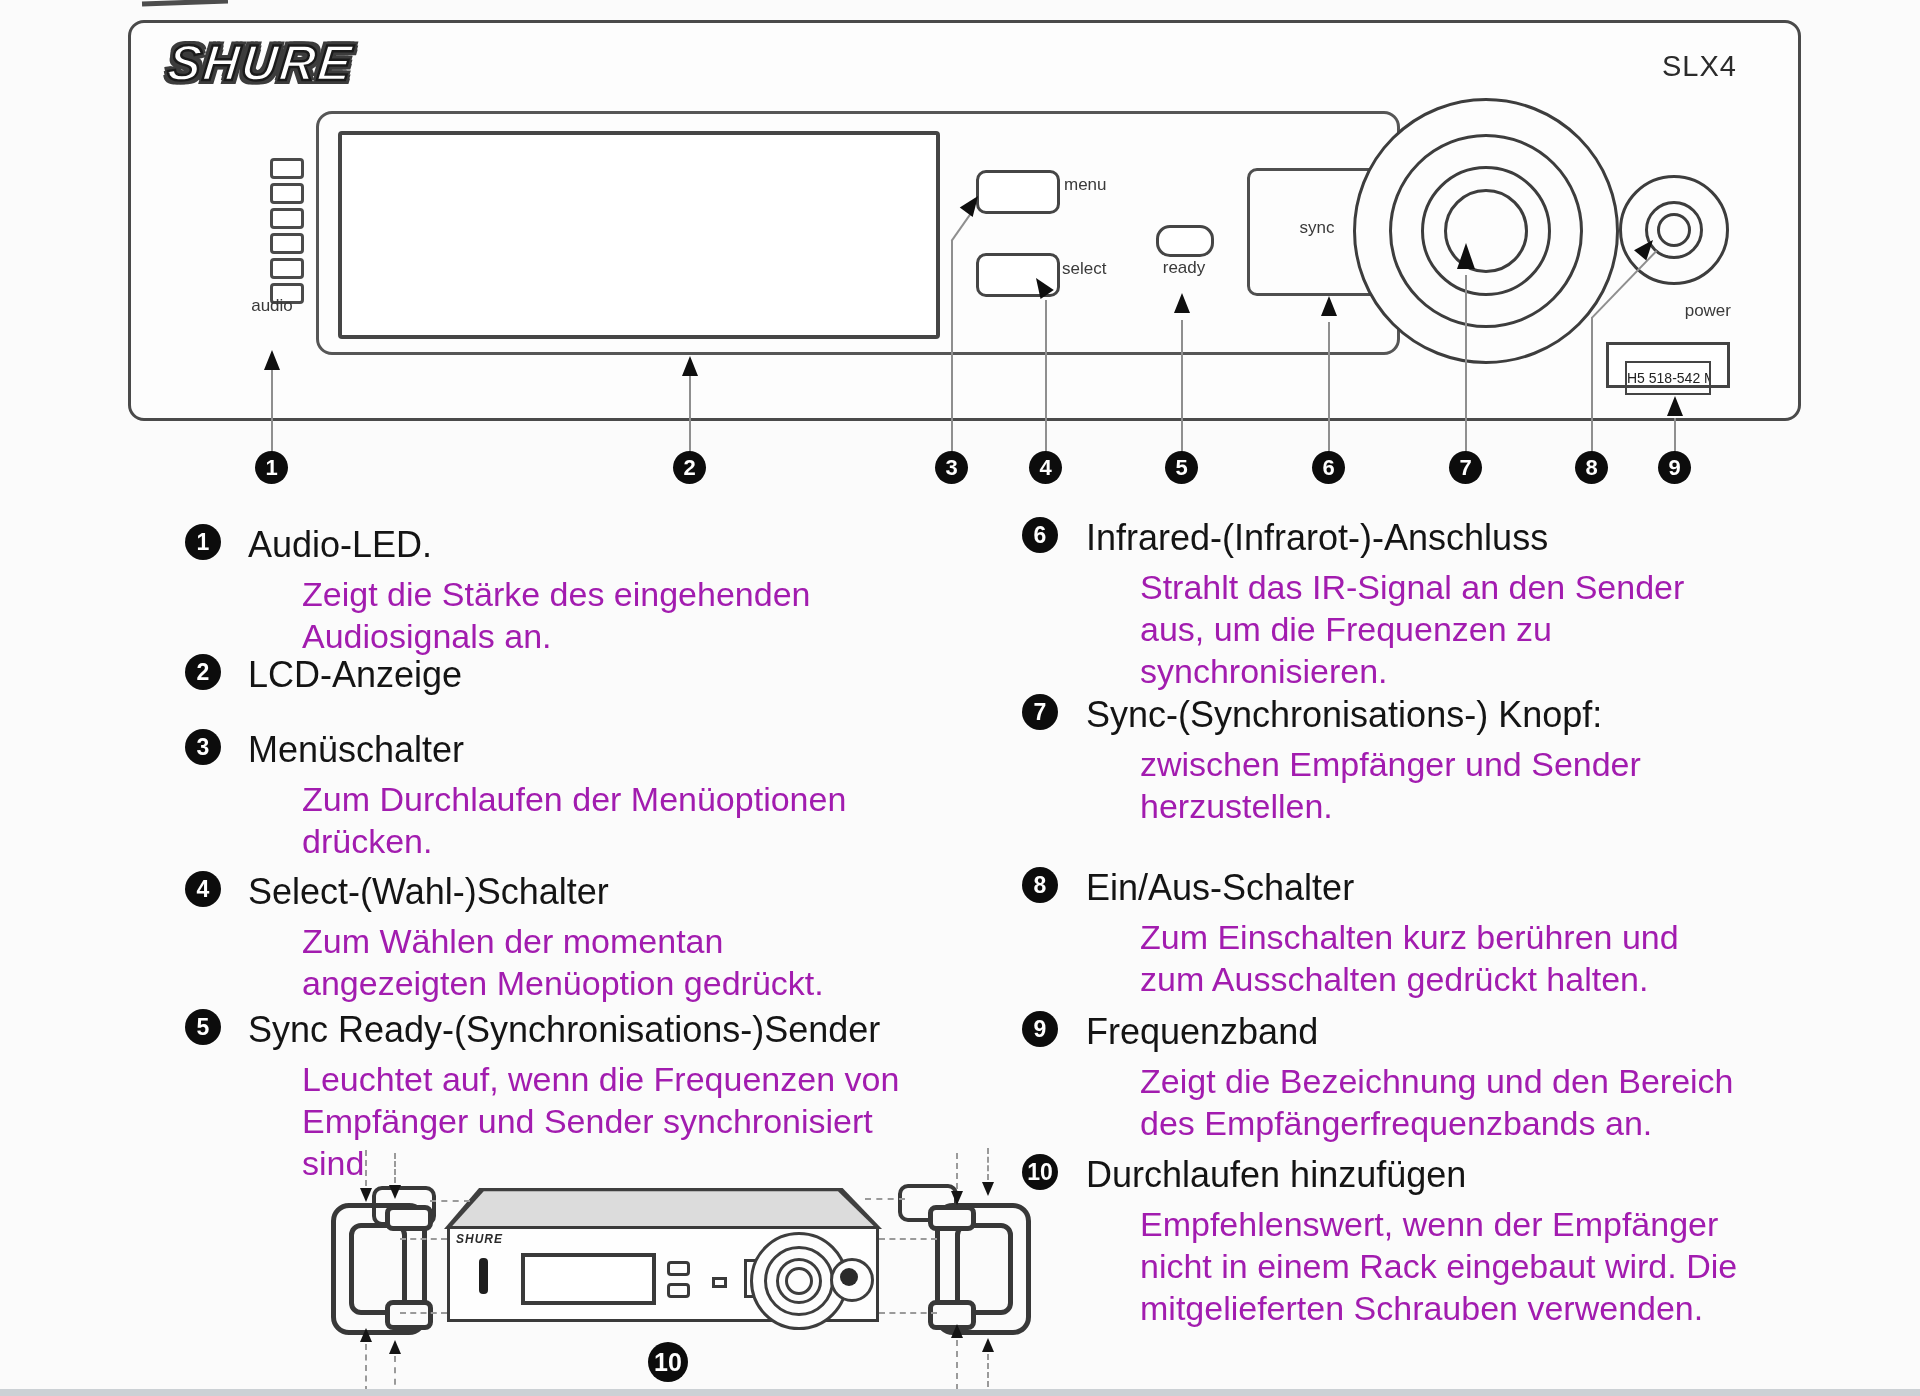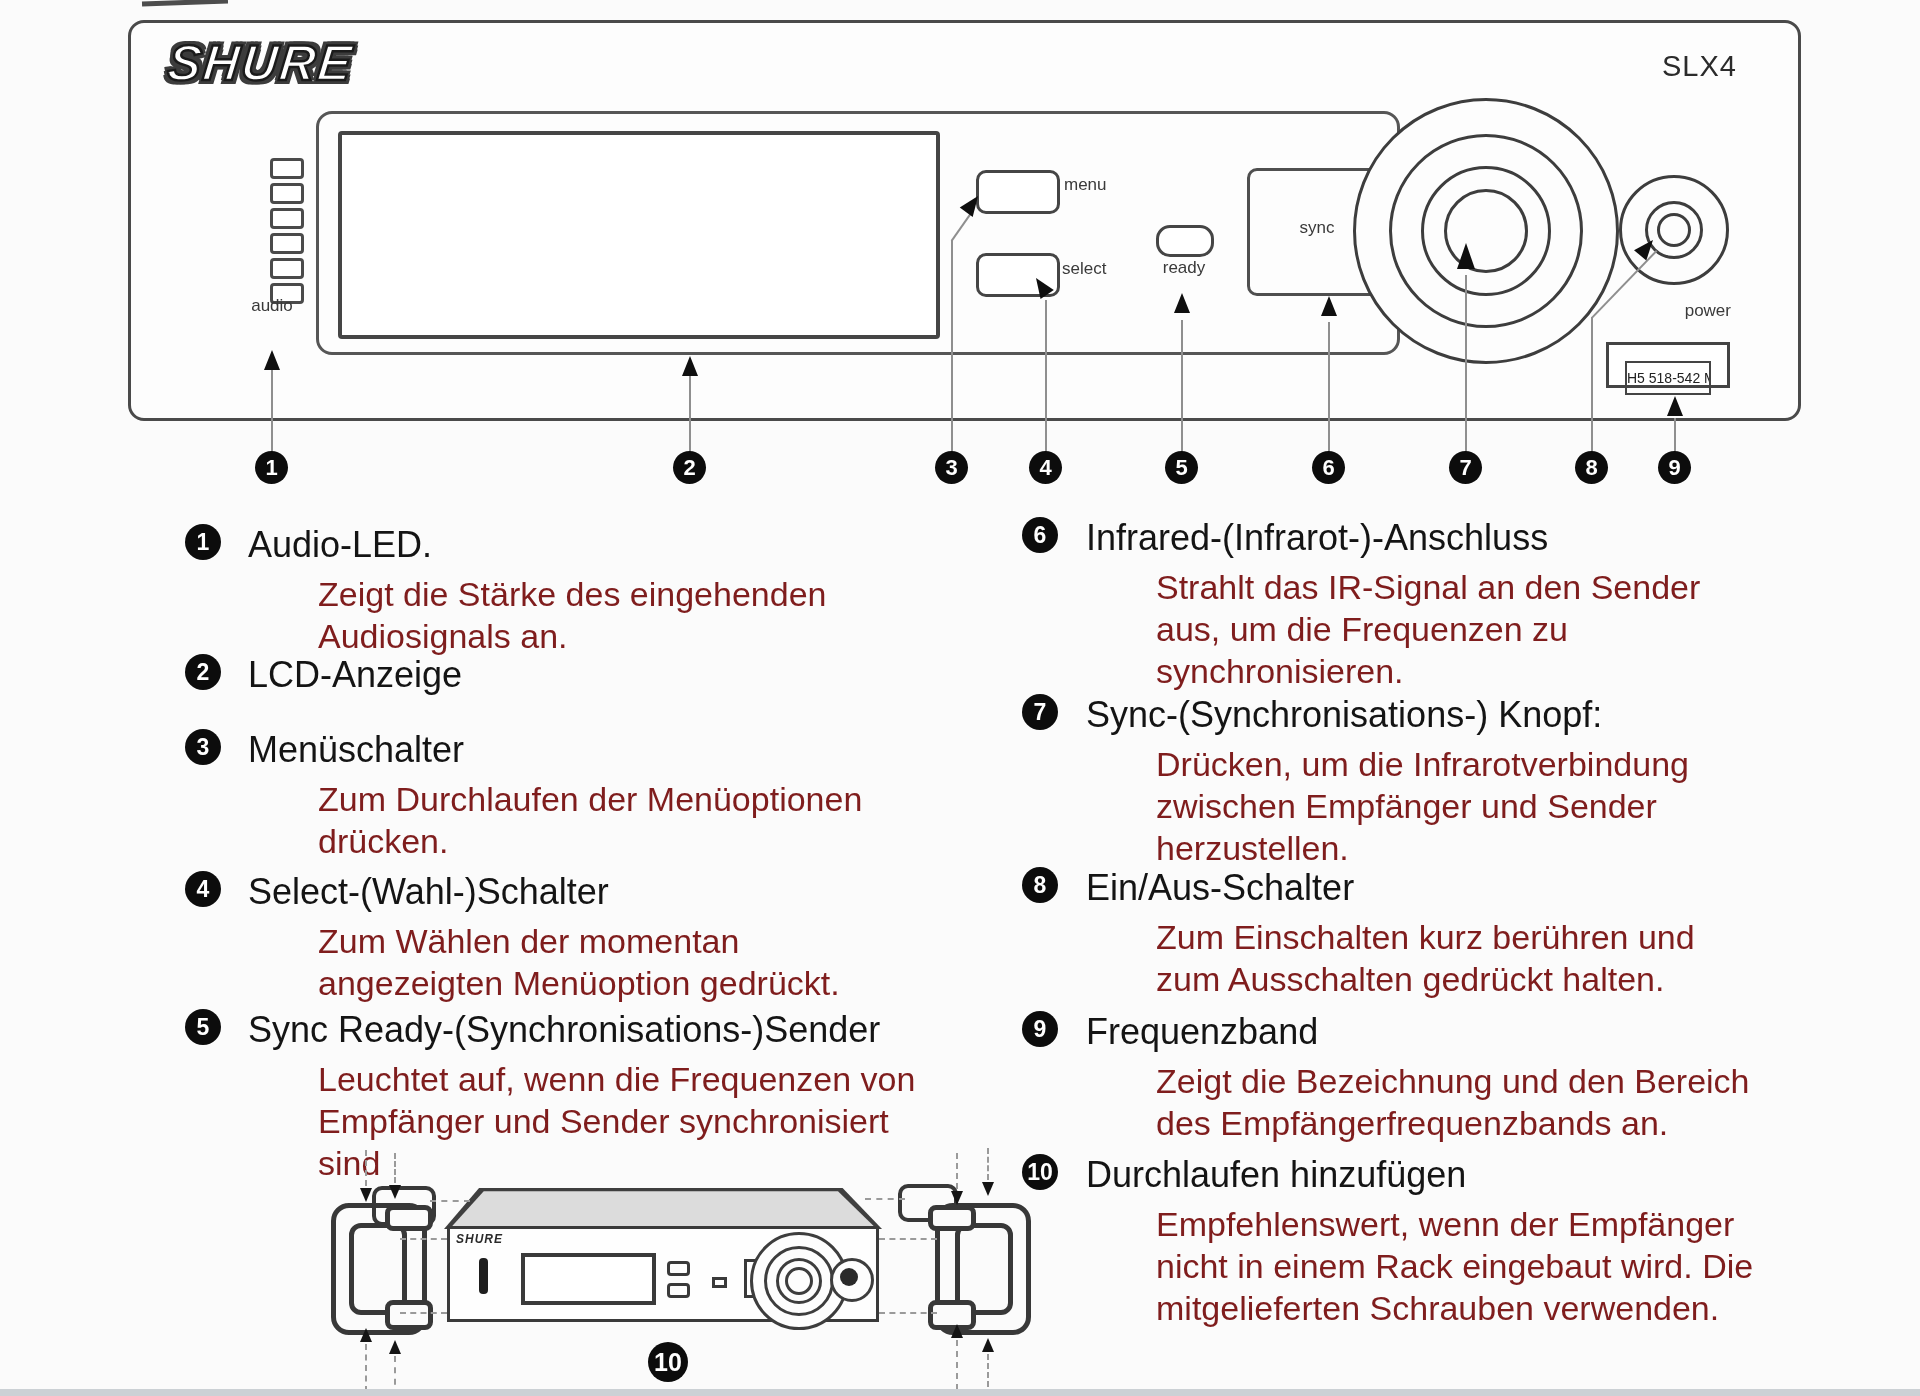--- a/index.html
+++ b/index.html
@@ -26,21 +26,21 @@
   .stem{position:absolute;width:2px;background:#8f8f8f;}
   .ah{position:absolute;width:0;height:0;border-left:8px solid transparent;border-right:8px solid transparent;border-bottom:20px solid #0f0f0f;transform-origin:50% 0;}
   .ah.big{border-left-width:9px;border-right-width:9px;border-bottom-width:26px;}
   .co{position:absolute;top:451px;width:33px;height:33px;border-radius:50%;background:#0c0c0c;color:#fff;
       font-size:22px;font-weight:bold;text-align:center;line-height:33px;}
   
   .item{position:absolute;width:860px;}
   .inum{position:absolute;left:0;top:-1px;width:36px;height:36px;border-radius:50%;background:#0c0c0c;color:#fff;
         font-size:23px;font-weight:bold;text-align:center;line-height:36px;}
   .ititle{position:absolute;left:63px;top:0;font-size:36px;line-height:40px;color:#141414;white-space:nowrap;}
-  .ibody{position:absolute;left:117px;top:48px;font-size:34px;line-height:42px;color:#7f1d1d;white-space:nowrap;margin-left:16px;}
+  .ibody{position:absolute;left:117px;top:48px;font-size:34px;line-height:42px;color:#a21caf;white-space:nowrap;}
   .item.right .ititle{left:64px;}
   .item.right .ibody{left:118px;}
   
   .mini-face{left:447px;top:1226px;width:432px;height:96px;border:3px solid #3a3a3a;background:#fefefe;box-sizing:border-box;}
   .mini-topA{left:444px;top:1188px;width:438px;height:41px;background:#3f3f3f;clip-path:polygon(0% 100%,100% 100%,91% 0%,8% 0%);}
   .mini-topB{left:447px;top:1191px;width:432px;height:36px;background:#dcdcdc;clip-path:polygon(1% 100%,99% 100%,90.5% 1%,8.5% 1%);}
   .bump{position:absolute;border:5px solid #383838;border-radius:18px;background:transparent;box-sizing:border-box;}
   .dashH{position:absolute;border-top:2px dashed #9a9a9a;}
   .dashV{position:absolute;border-left:2px dashed #9a9a9a;}
   .ahs{position:absolute;width:0;height:0;border-left:6px solid transparent;border-right:6px solid transparent;}
@@ -180,21 +180,20 @@
     <div class="ibody">
       <div>Strahlt das IR-Signal an den Sender</div>
       <div>aus, um die Frequenzen zu</div>
       <div>synchronisieren.</div>
     </div>
   </div>
   <div class="item right" style="left:1022px;top:695px">
     <span class="inum">7</span>
     <span class="ititle">Sync-(Synchronisations-) Knopf:</span>
     <div class="ibody">
-      <div>Drücken, um die Infrarotverbindung</div>
       <div>zwischen Empfänger und Sender</div>
       <div>herzustellen.</div>
     </div>
   </div>
   <div class="item right" style="left:1022px;top:868px">
     <span class="inum">8</span>
     <span class="ititle">Ein/Aus-Schalter</span>
     <div class="ibody">
       <div>Zum Einschalten kurz berühren und</div>
       <div>zum Ausschalten gedrückt halten.</div>

